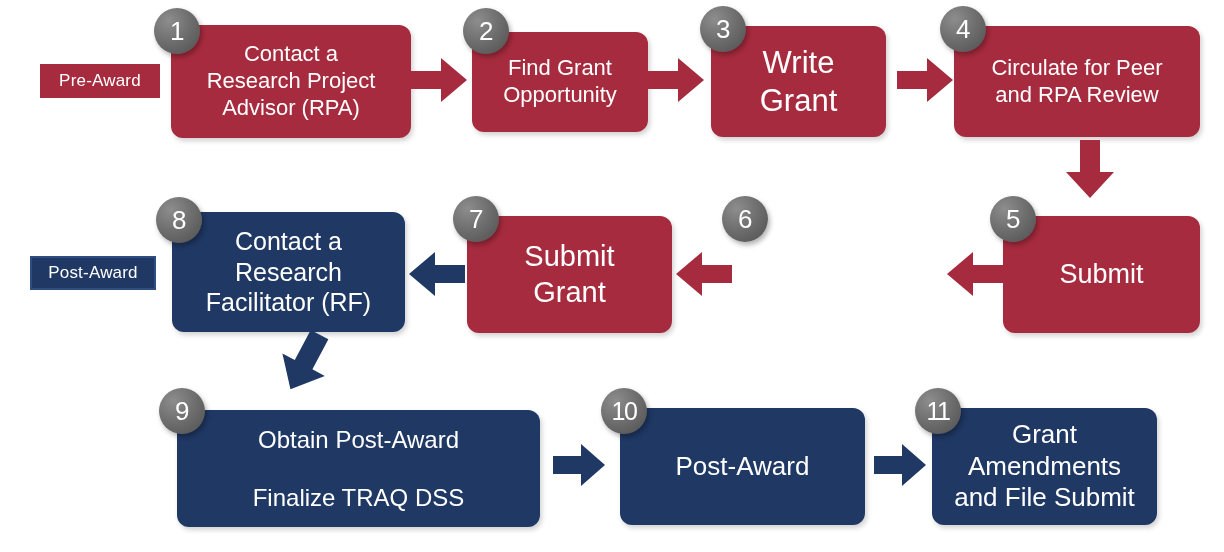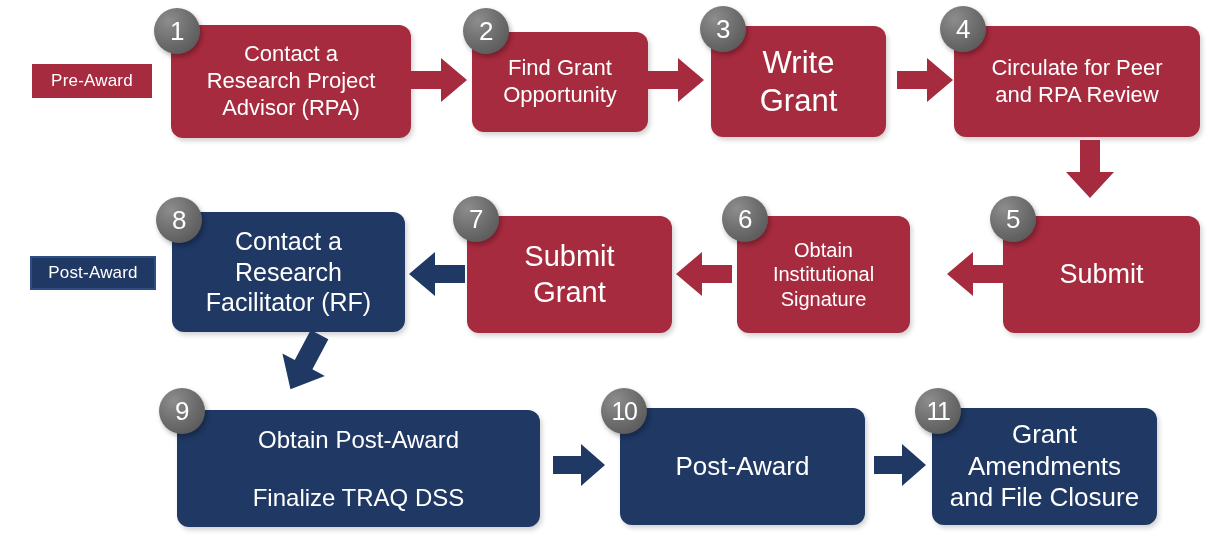--- a/index.html
+++ b/index.html
@@ -79,21 +79,21 @@
     position: absolute;
     z-index: 2;
   }
   .arrow svg { display: block; overflow: visible; }
 </style>
 </head>
 <body>
 
 <div id="canvas">
 
-  <div class="phase-label pre" style="left:32px; top:64px; width:120px; height:34px;">
+  <div class="phase-label pre" style="left:40px; top:64px; width:120px; height:34px;">
     <span>Pre-Award</span>
   </div>
 
   <div class="phase-label post" style="left:30px; top:256px; width:126px; height:34px;">
     <span>Post-Award</span>
   </div>
 
   <div class="arrow" style="left:411px; top:58px;">
     <svg width="56" height="44" viewBox="0 0 56 44">
         <polygon points="0,13 30,13 30,0 56,22 30,44 30,31 0,31" fill="#A72B3E"></polygon>
@@ -192,27 +192,20 @@
 
   <div class="node red" style="left:1003px; top:216px; width:197px; height:117px; font-size:27px;">
     <span class="label">
       <span>Submit</span><br>
     </span>
   </div>
   <div class="badge" style="left:990px; top:196px;">
     <span>5</span>
   </div>
 
-  <div class="node red" style="left:737px; top:216px; width:173px; height:117px; font-size:20px;">
-    <span class="label">
-      <span>Obtain</span><br>
-      <span>Institutional</span><br>
-      <span>Signature</span>
-    </span>
-  </div>
   <div class="badge" style="left:722px; top:196px;">
     <span>6</span>
   </div>
 
   <div class="node red" style="left:467px; top:216px; width:205px; height:117px; font-size:29px;">
     <span class="label">
       <span>Submit</span><br>
       <span>Grant</span>
     </span>
   </div>
@@ -247,20 +240,20 @@
       <span>Post-Award</span><br>
     </span>
   </div>
   <div class="badge wide" style="left:601px; top:388px;">
     <span>10</span>
   </div>
 
   <div class="node navy" style="left:932px; top:408px; width:225px; height:117px; font-size:26px;">
     <span class="label">
       <span>Grant Amendments</span><br>
-      <span>and File Closure</span>
+      <span>and File Submit</span>
     </span>
   </div>
   <div class="badge wide" style="left:915px; top:388px;">
     <span>11</span>
   </div>
 
 </div>
 
 </body></html>

